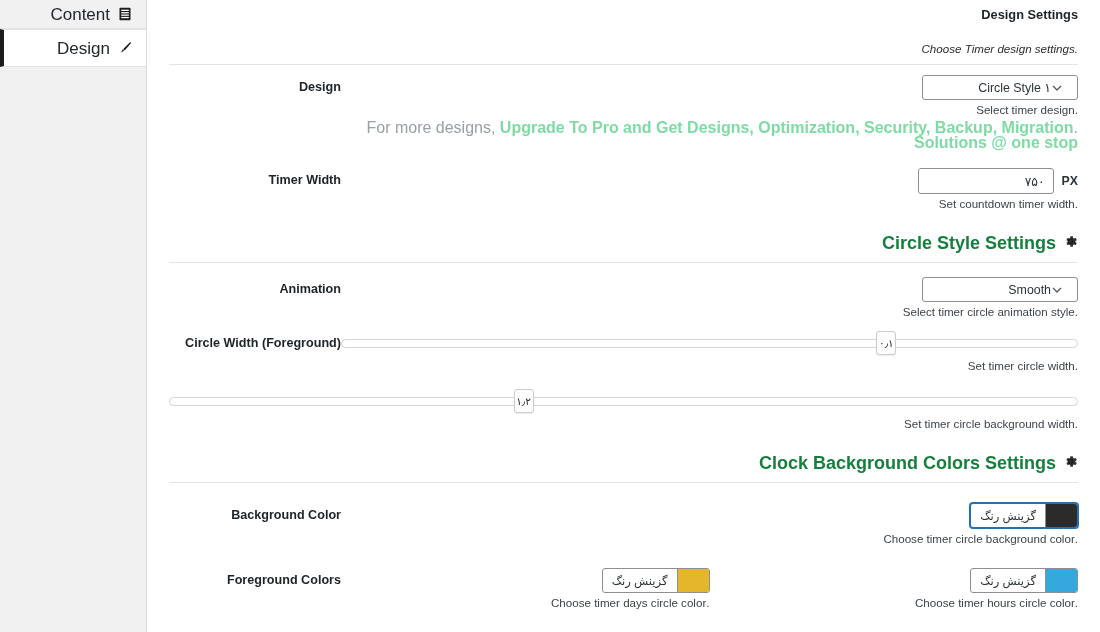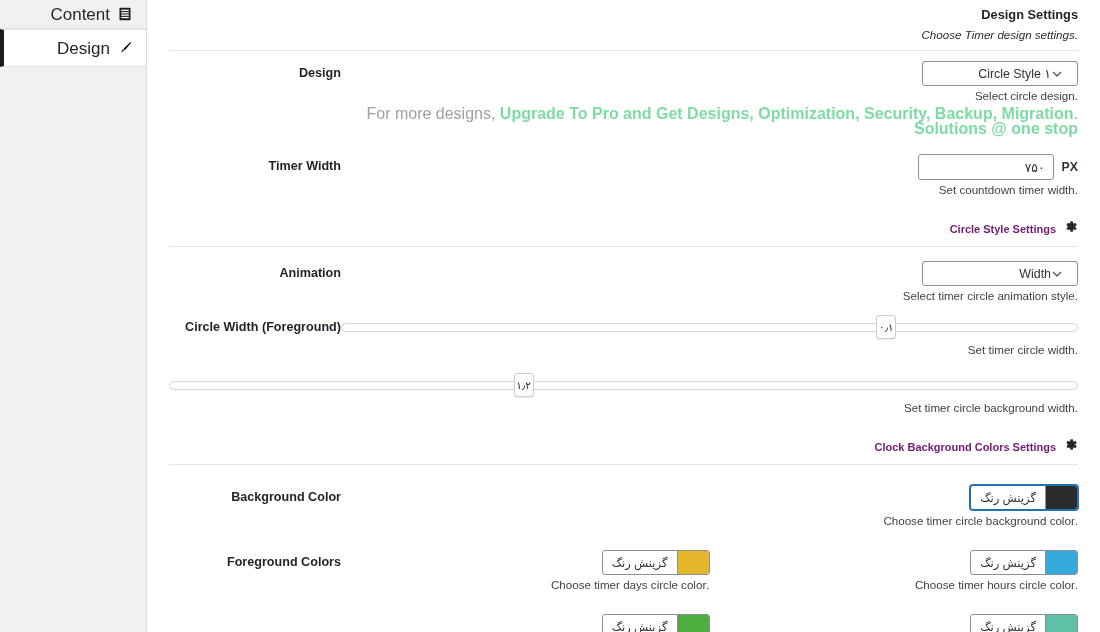--- a/index.html
+++ b/index.html
@@ -78,21 +78,21 @@
     font-size: 12.8px;
     font-weight: bold;
     color: #1d2327;
     line-height: 18px;
   }
   .page-head .subtitle {
     font-size: 11.6px;
     font-style: italic;
     color: #2b2b2b;
     line-height: 18px;
-    margin-top: 2px;
+    margin-top: 16px;
   }
   .head-rule {
     margin: 6px 22px 0 22px;
     border-top: 1px solid #e4e4e4;
   }
 
   
   .row {
     display: flex;
     flex-direction: row;
@@ -178,23 +178,23 @@
   .sec-head {
     display: flex;
     flex-direction: row;
     align-items: center;
     justify-content: flex-start;
     gap: 7px;
     padding: 0 22px;
     margin-top: 4px;
   }
   .sec-head .sec-title {
-    font-size: 11px;
+    font-size: 18px;
     font-weight: bold;
-    color: #701a75;
+    color: #15803d;
   }
   .sec-rule {
     margin: 8px 22px 0 22px;
     border-top: 1px solid #e4e4e4;
   }
   .slider-track-wrap { position: relative; height: 22px; }
   .slider-track {
     position: absolute;
     top: 6px;
     left: 0; right: 0;
@@ -314,21 +314,21 @@
     <div class="row" style="margin-top:6px;">
       <div class="row-field">
         <div class="sel-wrap">
           <span class="chev">
             <svg width="12" height="12" viewBox="0 0 12 12" aria-hidden="true">
               <path d="M2.3 4.3 L6 8 L9.7 4.3" fill="none" stroke="#50575e" stroke-width="1.25" stroke-linecap="round" stroke-linejoin="round"></path>
             </svg>
           </span>
           <span class="sel-val">Circle Style ۱</span>
         </div>
-        <div class="field-desc">.Select circle design</div>
+        <div class="field-desc">.Select timer design</div>
         <div class="promo"><span>.For more designs, </span><a href="#">Upgrade To Pro and Get Designs, Optimization, Security, Backup, Migration Solutions @ one stop</a></div>
       </div>
       <div class="row-label">Design</div>
     </div>
 
     <div class="row" style="margin-top:14px;">
       <div class="row-field">
         <div class="num-line" style="flex-direction:row;justify-content:flex-start;">
           <span class="unit">PX</span>
           <input class="num-input" type="text" value="۷۵۰" style="">
@@ -350,21 +350,21 @@
     <div class="sec-rule"></div>
 
     <div class="row" style="margin-top:10px;">
       <div class="row-field">
         <div class="sel-wrap">
           <span class="chev">
             <svg width="12" height="12" viewBox="0 0 12 12" aria-hidden="true">
               <path d="M2.3 4.3 L6 8 L9.7 4.3" fill="none" stroke="#50575e" stroke-width="1.25" stroke-linecap="round" stroke-linejoin="round"></path>
             </svg>
           </span>
-          <span class="sel-val">Width</span>
+          <span class="sel-val">Smooth</span>
         </div>
         <div class="field-desc">.Select timer circle animation style</div>
       </div>
       <div class="row-label">Animation</div>
     </div>
 
     <div class="row" style="margin-top:14px;align-items:flex-start;">
       <div class="row-field" style="padding-top:0;">
         <div class="slider-track-wrap">
           <div class="slider-track"></div>

